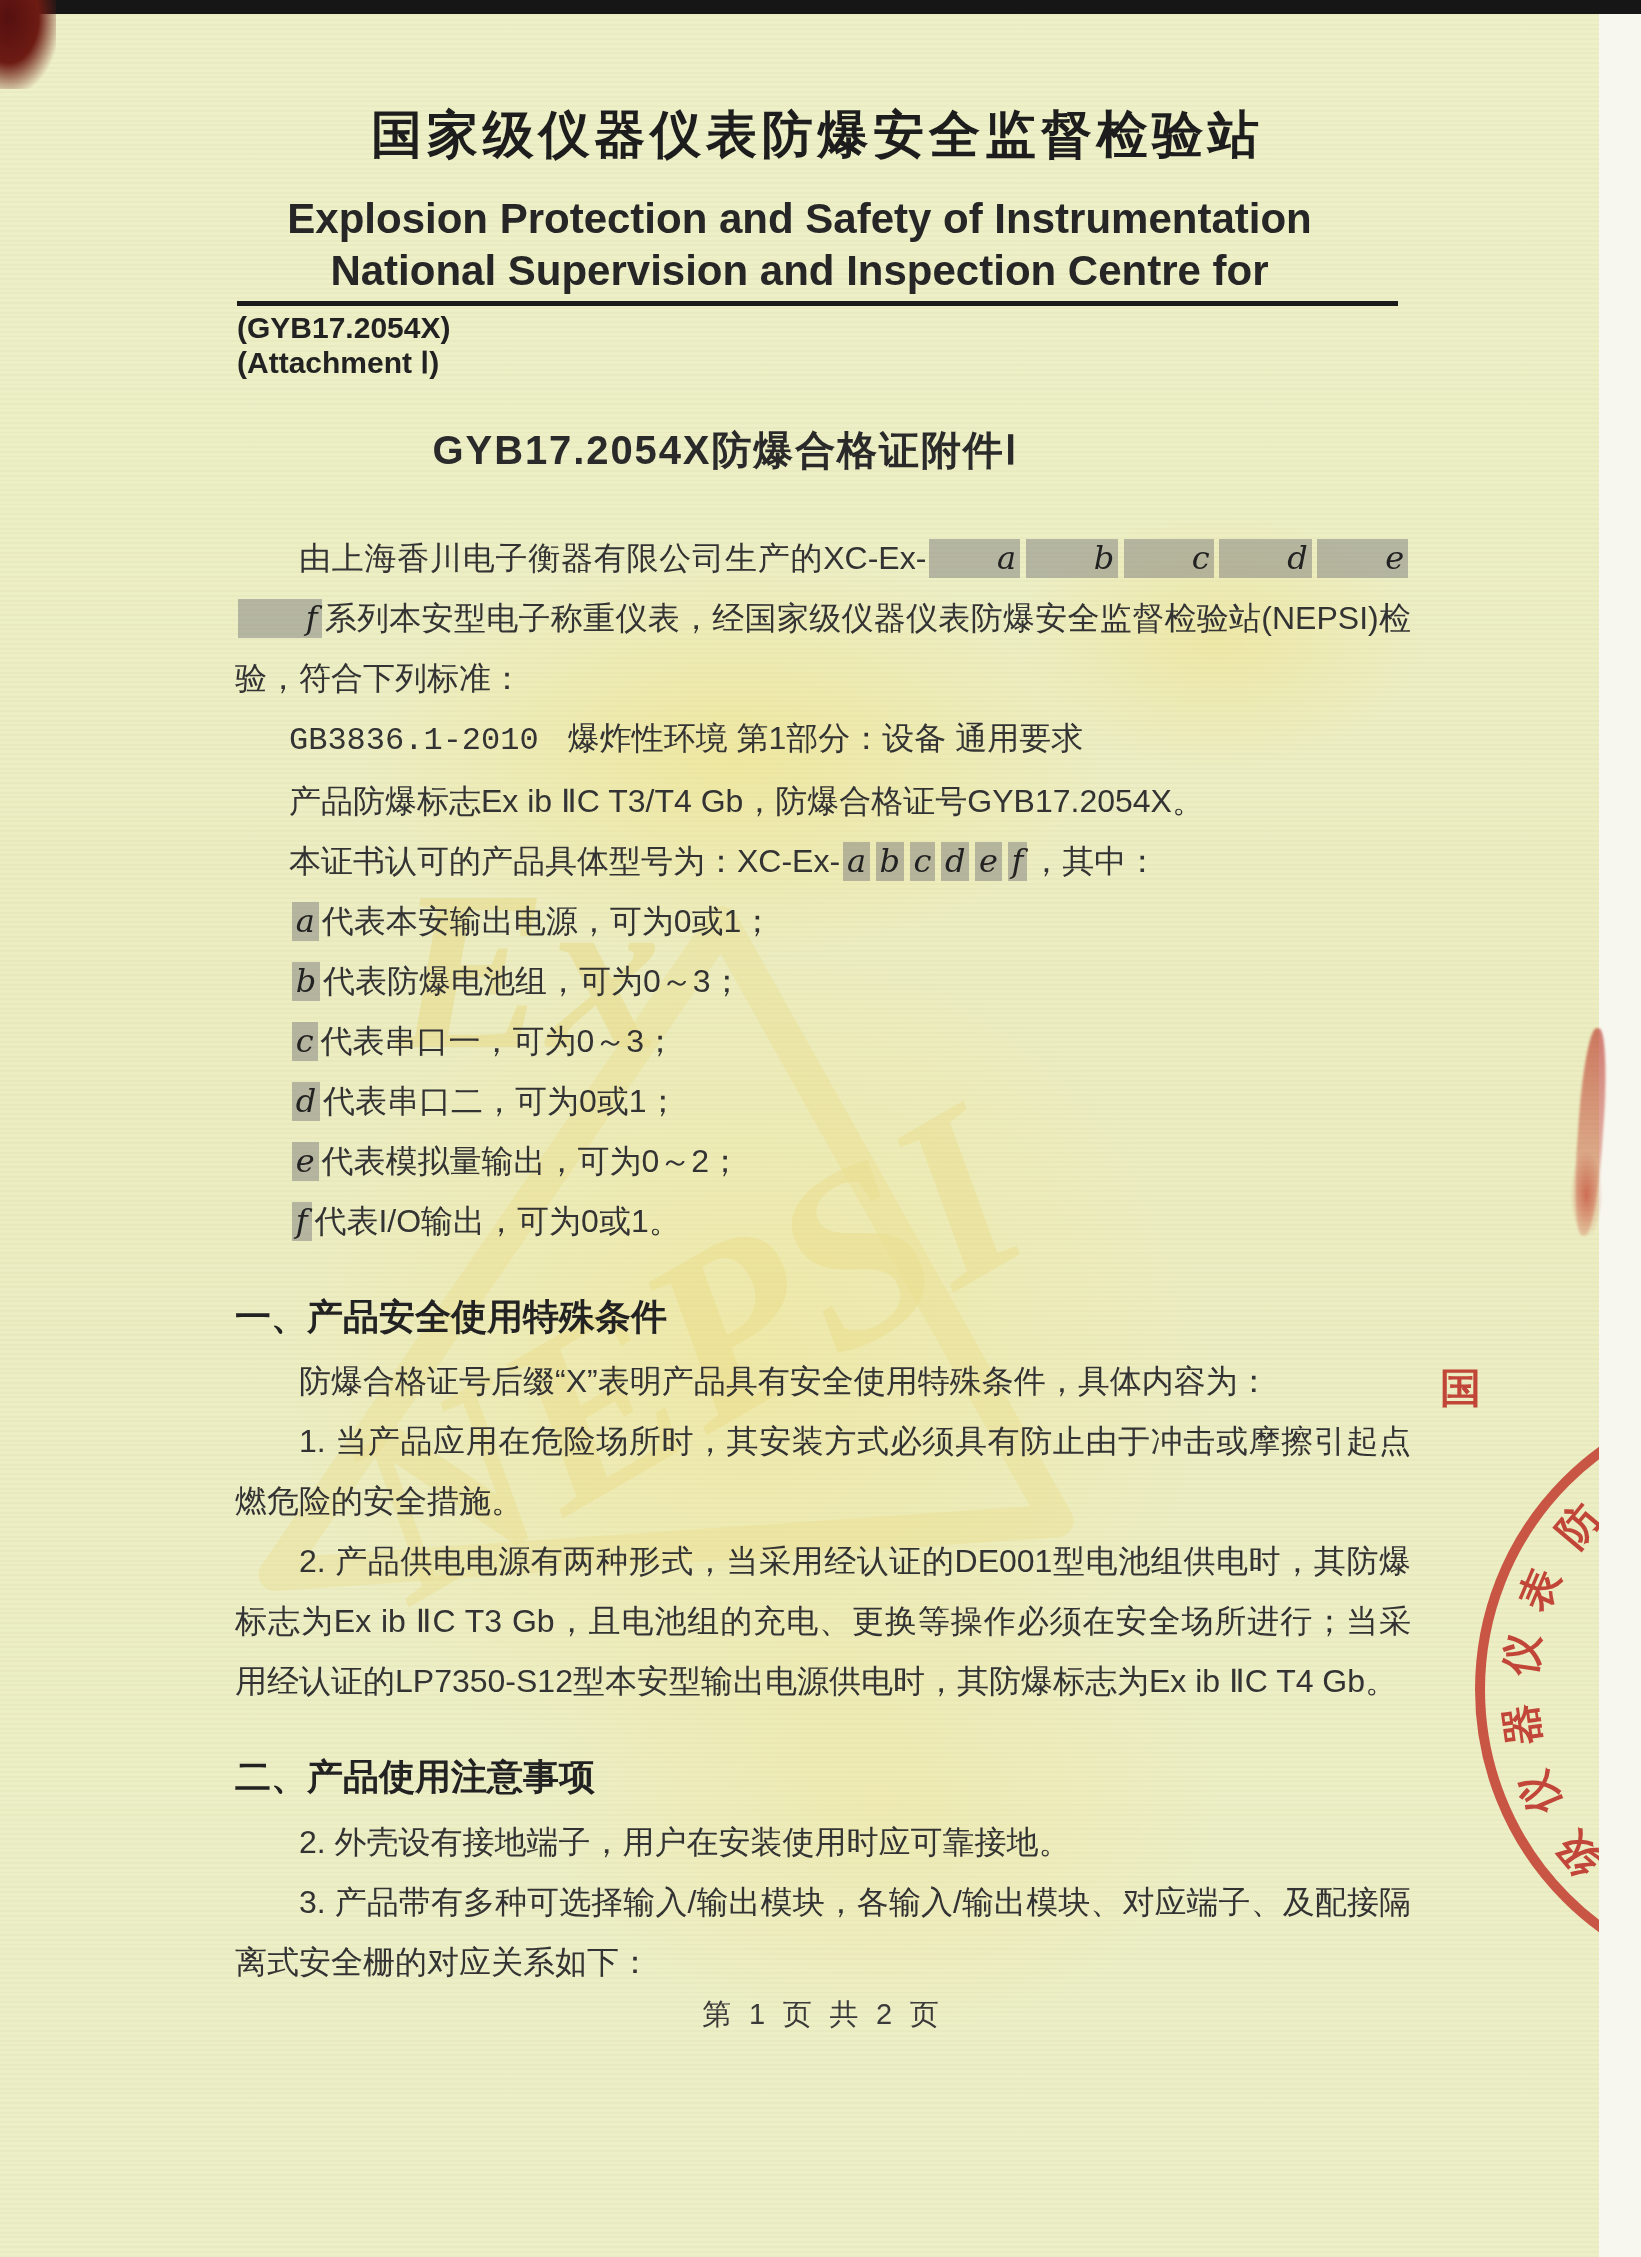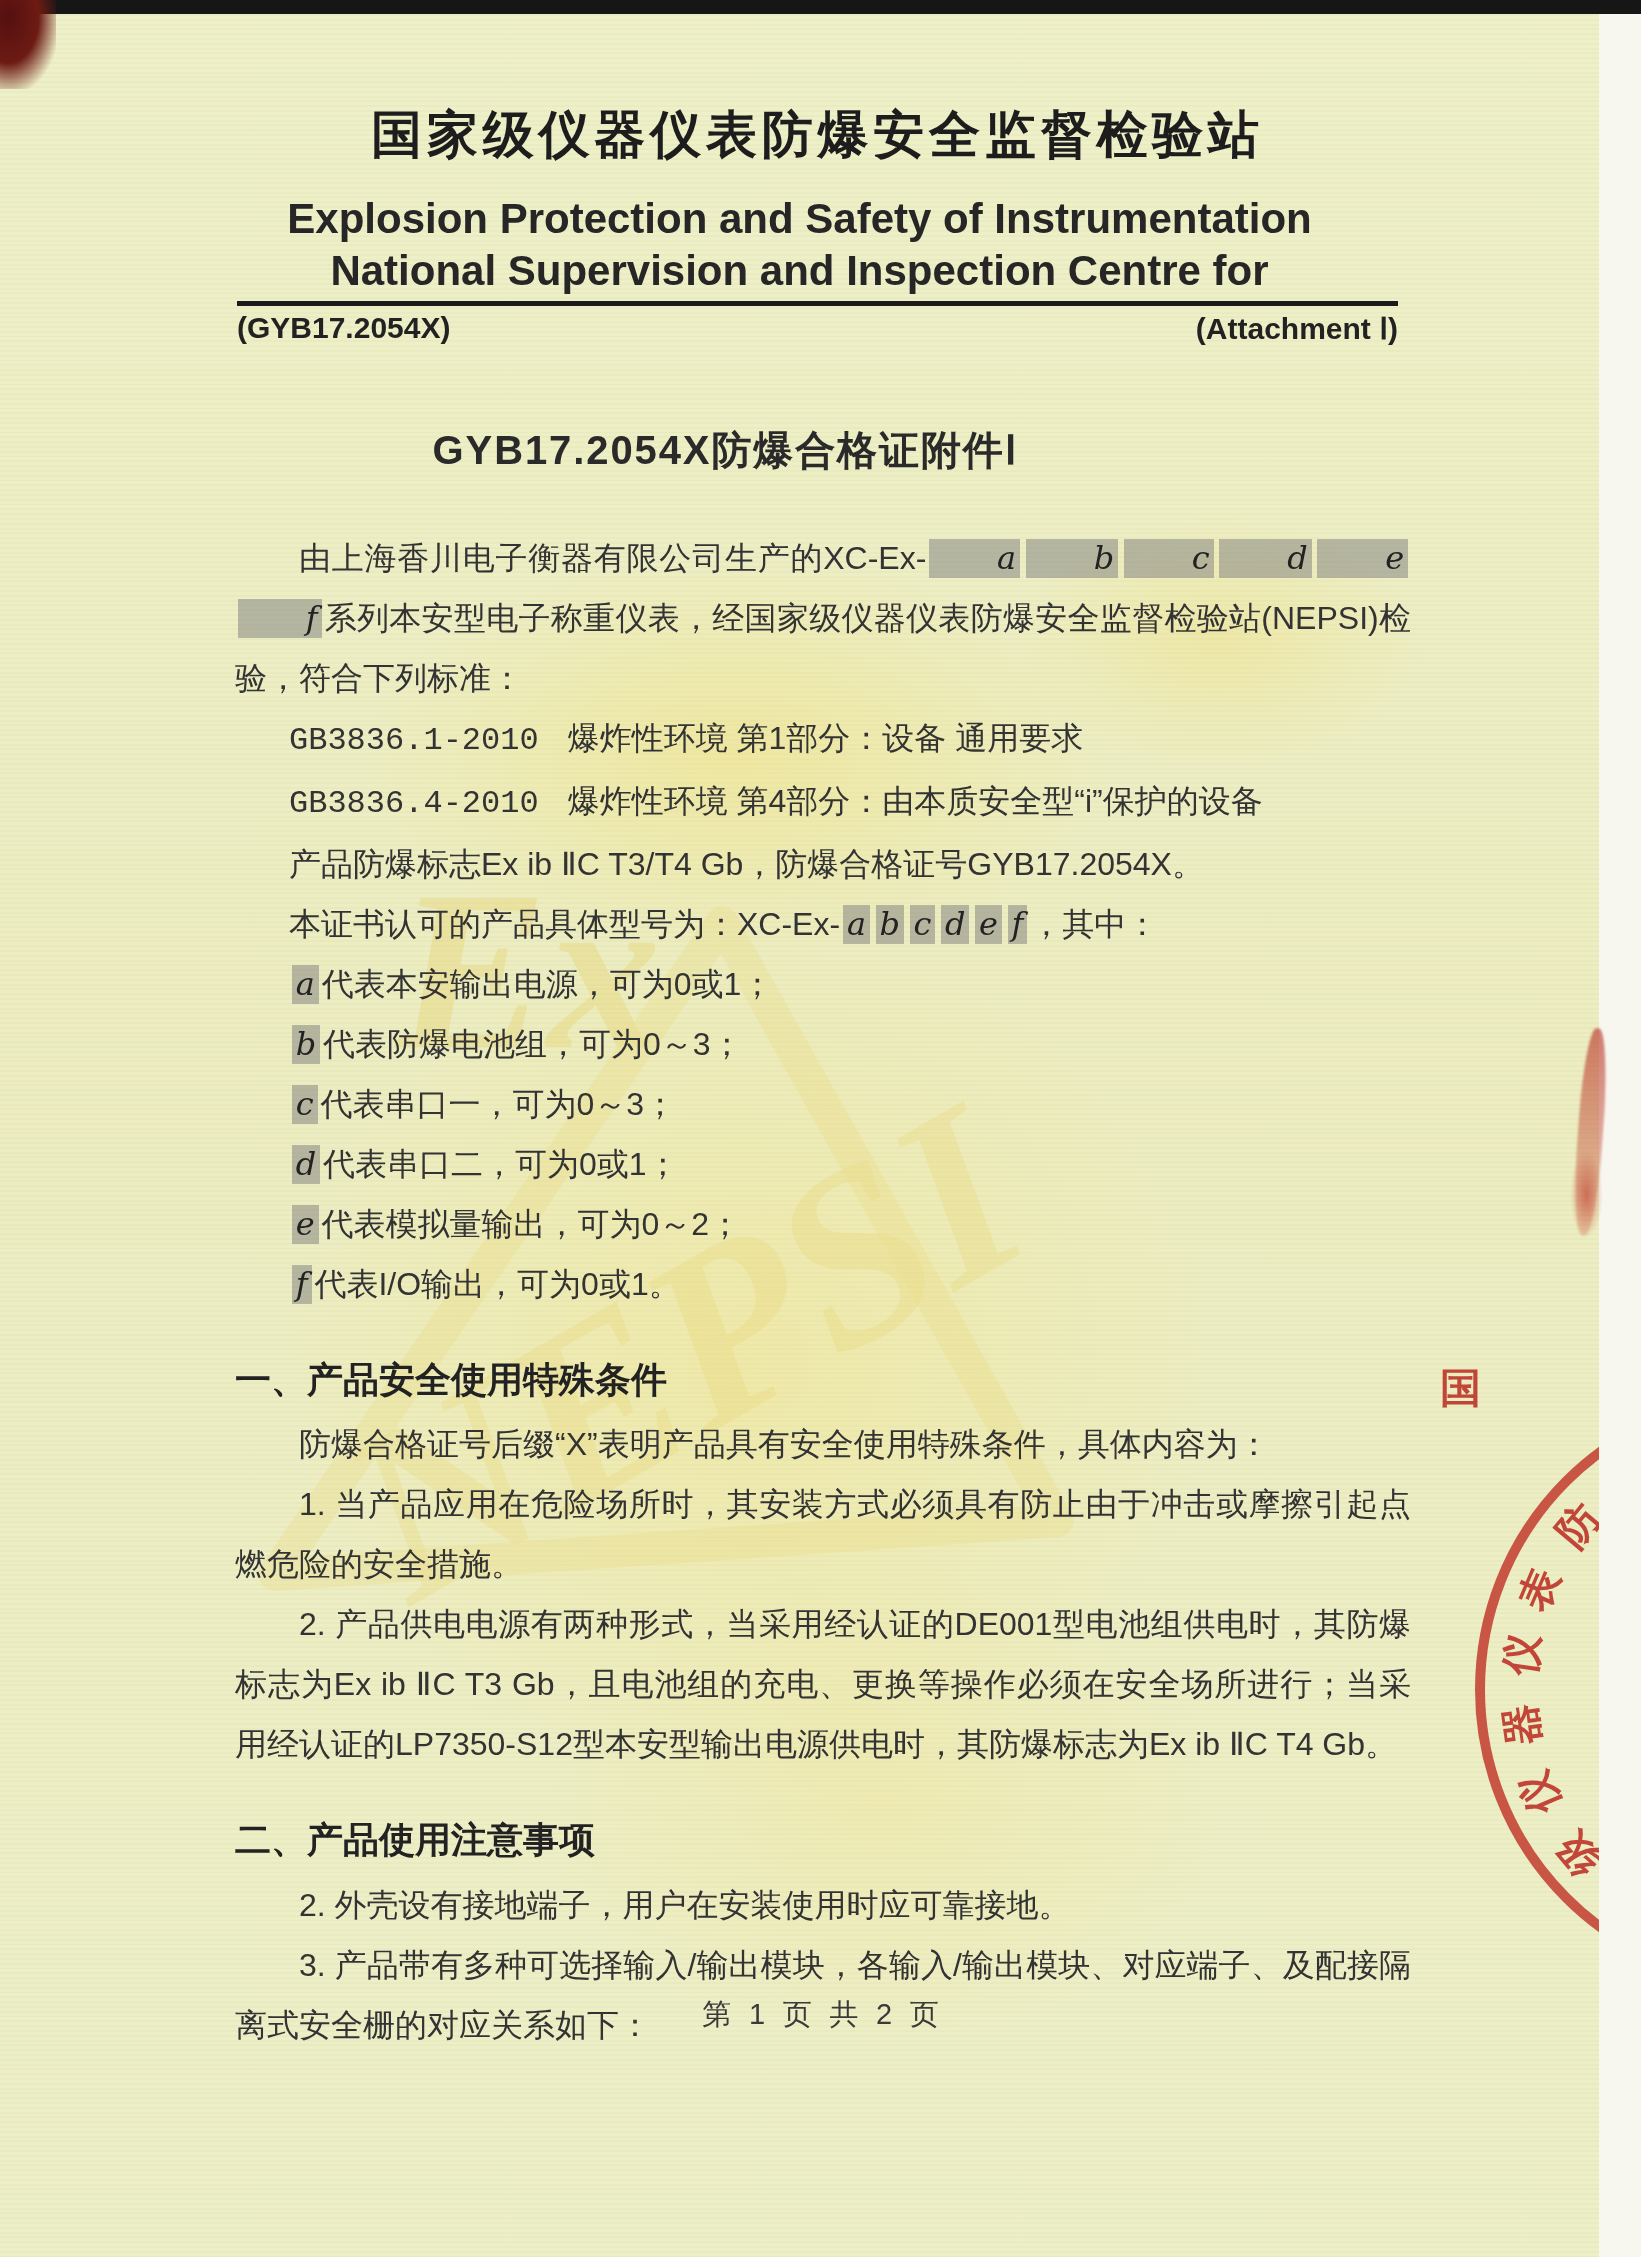--- a/index.html
+++ b/index.html
@@ -23,21 +23,21 @@
         background:radial-gradient(closest-side,rgba(240,220,115,.35),rgba(240,220,115,0));}
   
   .wm{position:absolute;left:232px;top:792px;opacity:.55;pointer-events:none;}
   
   .header{position:absolute;top:70px;left:0;width:1599px;text-align:center;color:#1d1d1d;}
   .org-cn{font-family:"Liberation Serif","DejaVu Serif",serif;font-weight:700;
         font-size:51px;letter-spacing:4.8px;line-height:102px;margin-left:36px;}
   .org-en{font-weight:700;font-size:42px;line-height:52px;color:#262626;margin-top:7.7px;}
   .rule{position:absolute;top:287px;left:237px;width:1161px;height:5.8px;background:#1b1b1b;}
   .refs{position:absolute;top:297px;left:237px;width:1161px;display:flex;
-        justify-content:space-between;font-weight:700;font-size:30px;color:#222;}
+        justify-content:space-between;font-weight:700;font-size:30px;color:#222;flex-direction:column;}
   .doc-title{position:absolute;top:409px;left:0;width:1451px;text-align:center;
         font-weight:700;font-size:40px;color:#2a2a2a;letter-spacing:1.9px;}
   
   .body{position:absolute;left:235px;top:514px;width:1176px;font-size:32px;line-height:60px;
         color:#333;text-align:justify;}
   .body p{margin:0;}
   .indent{text-indent:2em;}
   .hang{padding-left:54px;}
   .sec-head{font-size:36px;font-weight:700;color:#222;margin:41px 0 9.7px 0;line-height:50px;}
   .code-letter{display:inline-block;font-style:italic;font-family:"DejaVu Serif",serif;
@@ -101,23 +101,20 @@
     <div class="doc-title">GYB17.2054X防爆合格证附件Ⅰ</div>
 
     <div class="body">
       <p class="indent">
         <span>由上海香川电子衡器有限公司生产的XC-Ex-</span><span class="code-letter">a</span><span class="code-letter">b</span><span class="code-letter">c</span><span class="code-letter">d</span><span class="code-letter">e</span><span class="code-letter">f</span><span>系列本安型电子称重仪表，经国家级仪器仪表防爆安全监督检验站(NEPSI)检验，符合下列标准：</span>
       </p>
 
       <p class="hang">
         <span class="std-code">GB3836.1-2010</span><span>爆炸性环境 第1部分：设备 通用要求</span>
       </p>
-      <p class="hang">
-        <span class="std-code">GB3836.4-2010</span><span>爆炸性环境 第4部分：由本质安全型“i”保护的设备</span>
-      </p>
 
       <p class="hang">产品防爆标志Ex ib ⅡC T3/T4 Gb，防爆合格证号GYB17.2054X。</p>
 
       <p class="hang">
         <span>本证书认可的产品具体型号为：XC-Ex-</span><span class="code-letter">a</span><span class="code-letter">b</span><span class="code-letter">c</span><span class="code-letter">d</span><span class="code-letter">e</span><span class="code-letter">f</span><span>，其中：</span>
       </p>
 
       <p class="hang"><span class="code-letter">a</span><span>代表本安输出电源，可为0或1；</span></p>
       <p class="hang"><span class="code-letter">b</span><span>代表防爆电池组，可为0～3；</span></p>
       <p class="hang"><span class="code-letter">c</span><span>代表串口一，可为0～3；</span></p>

